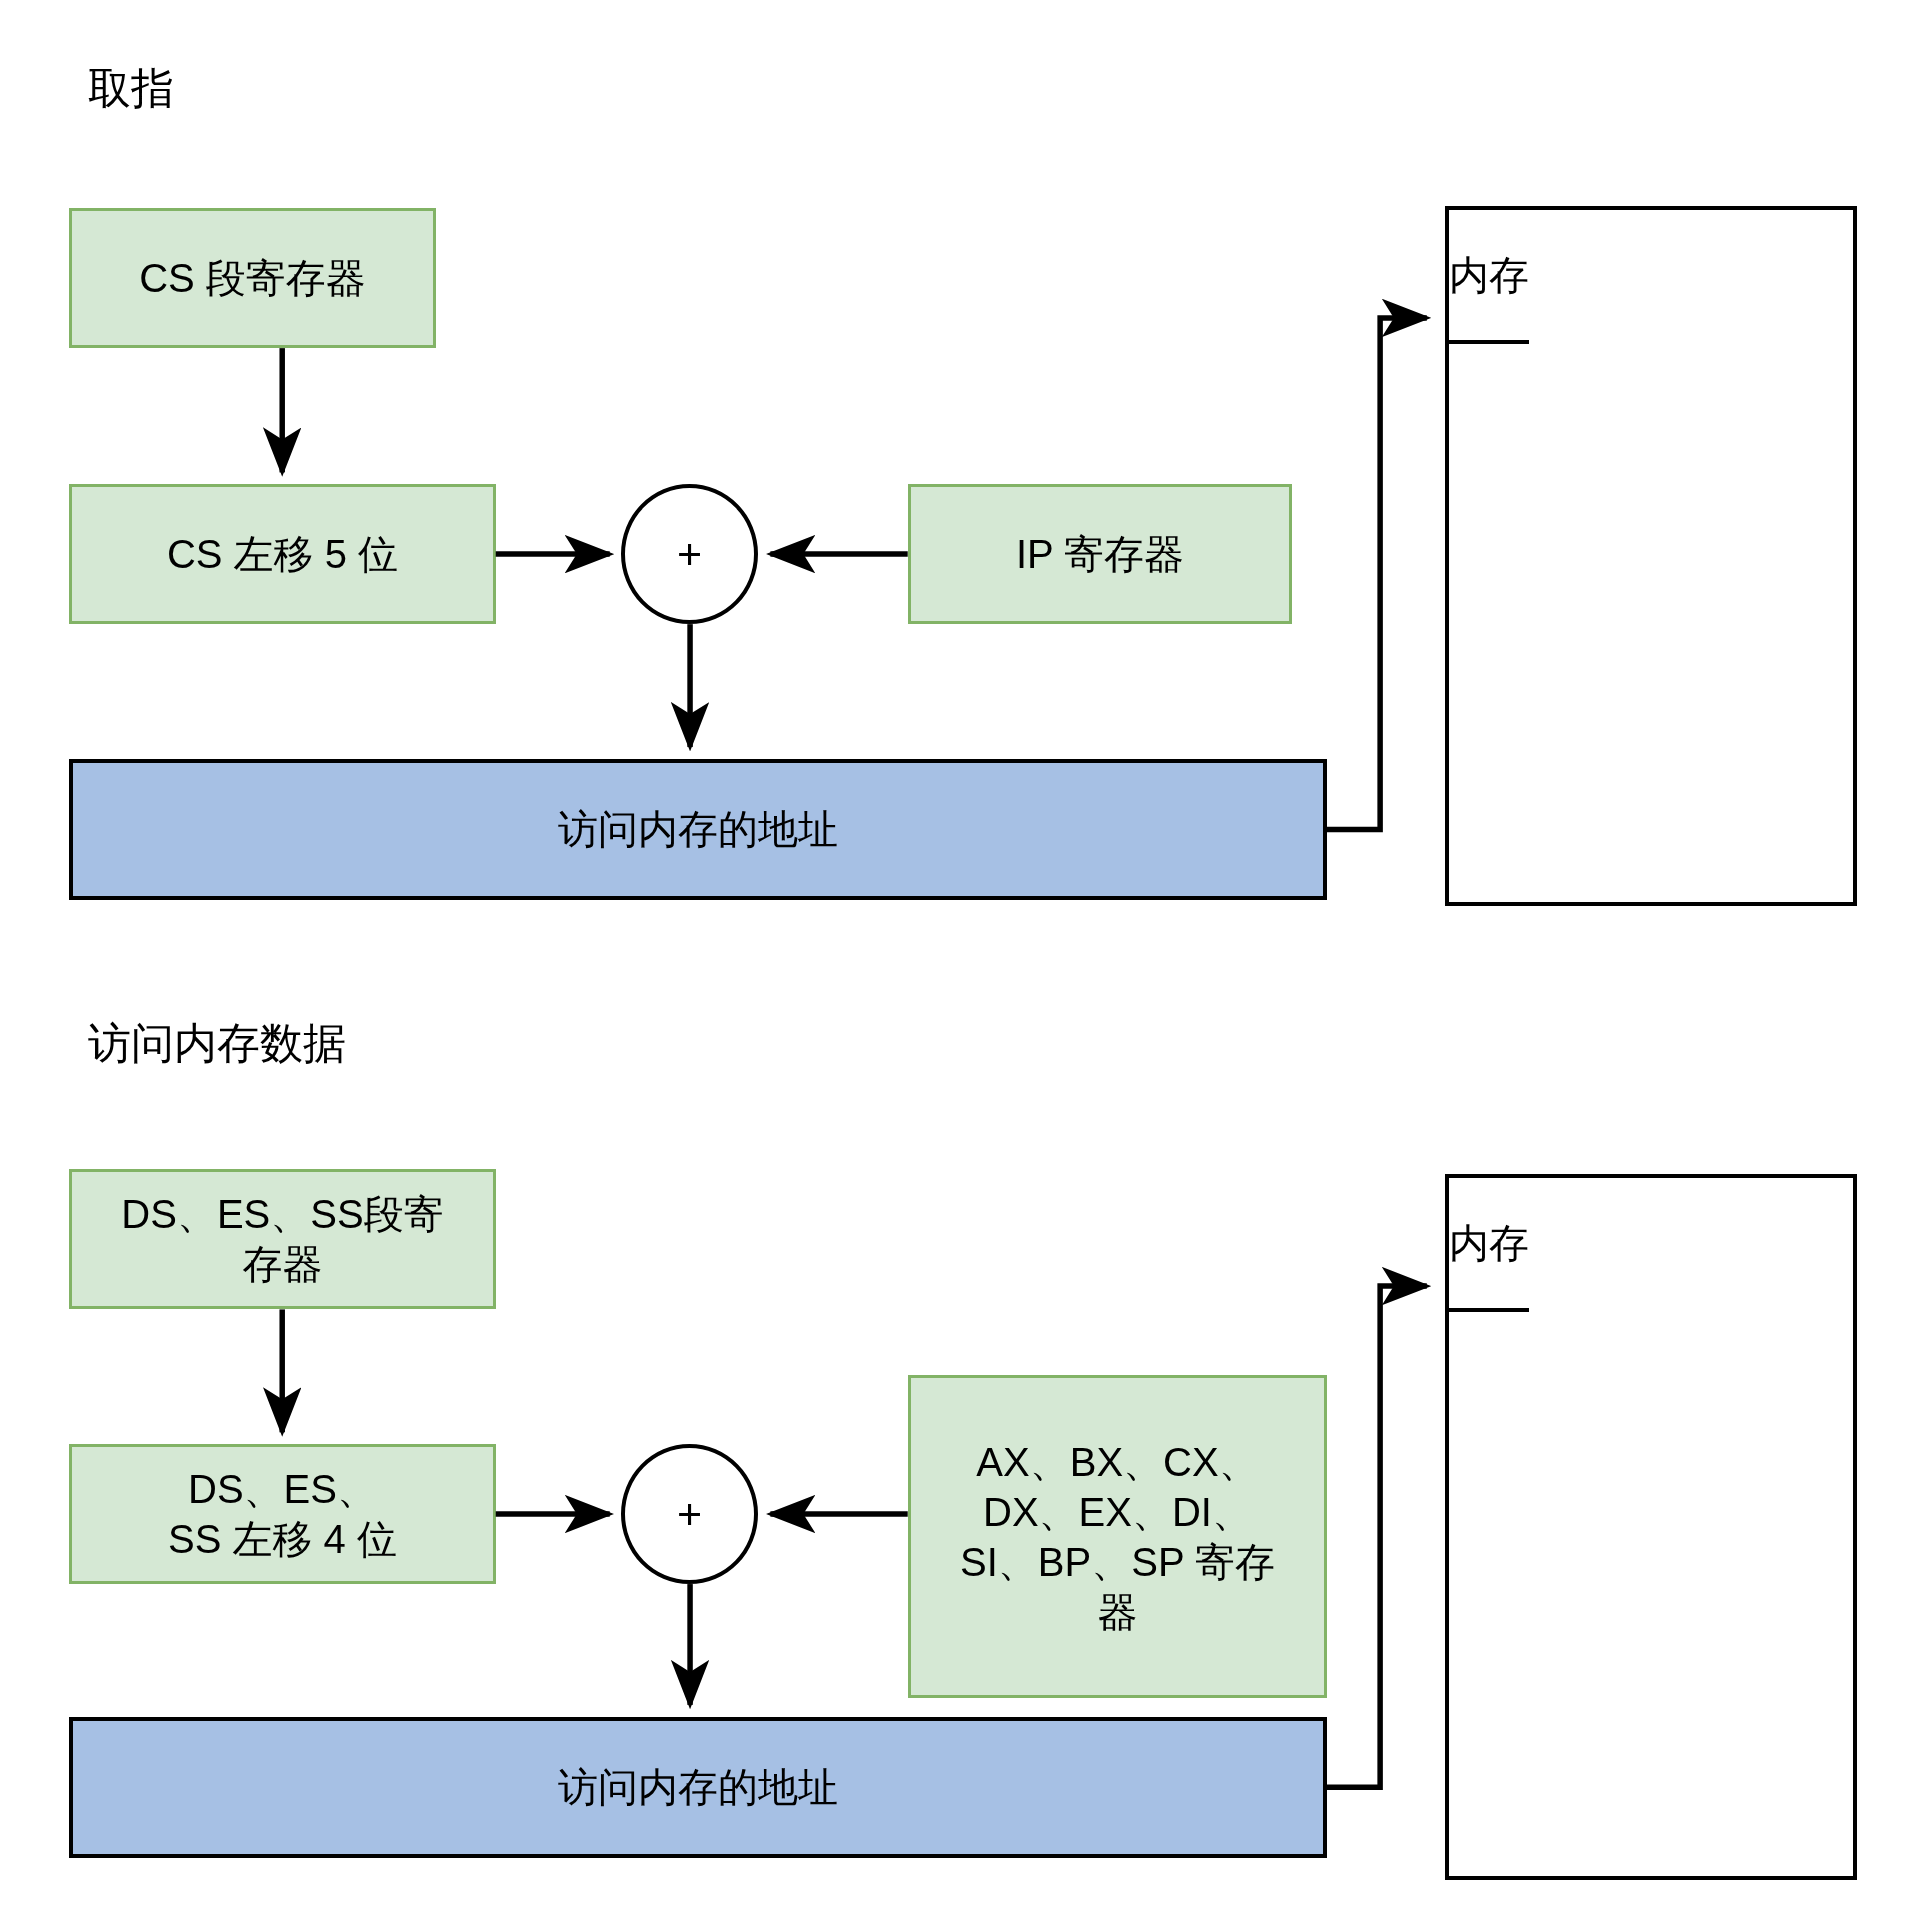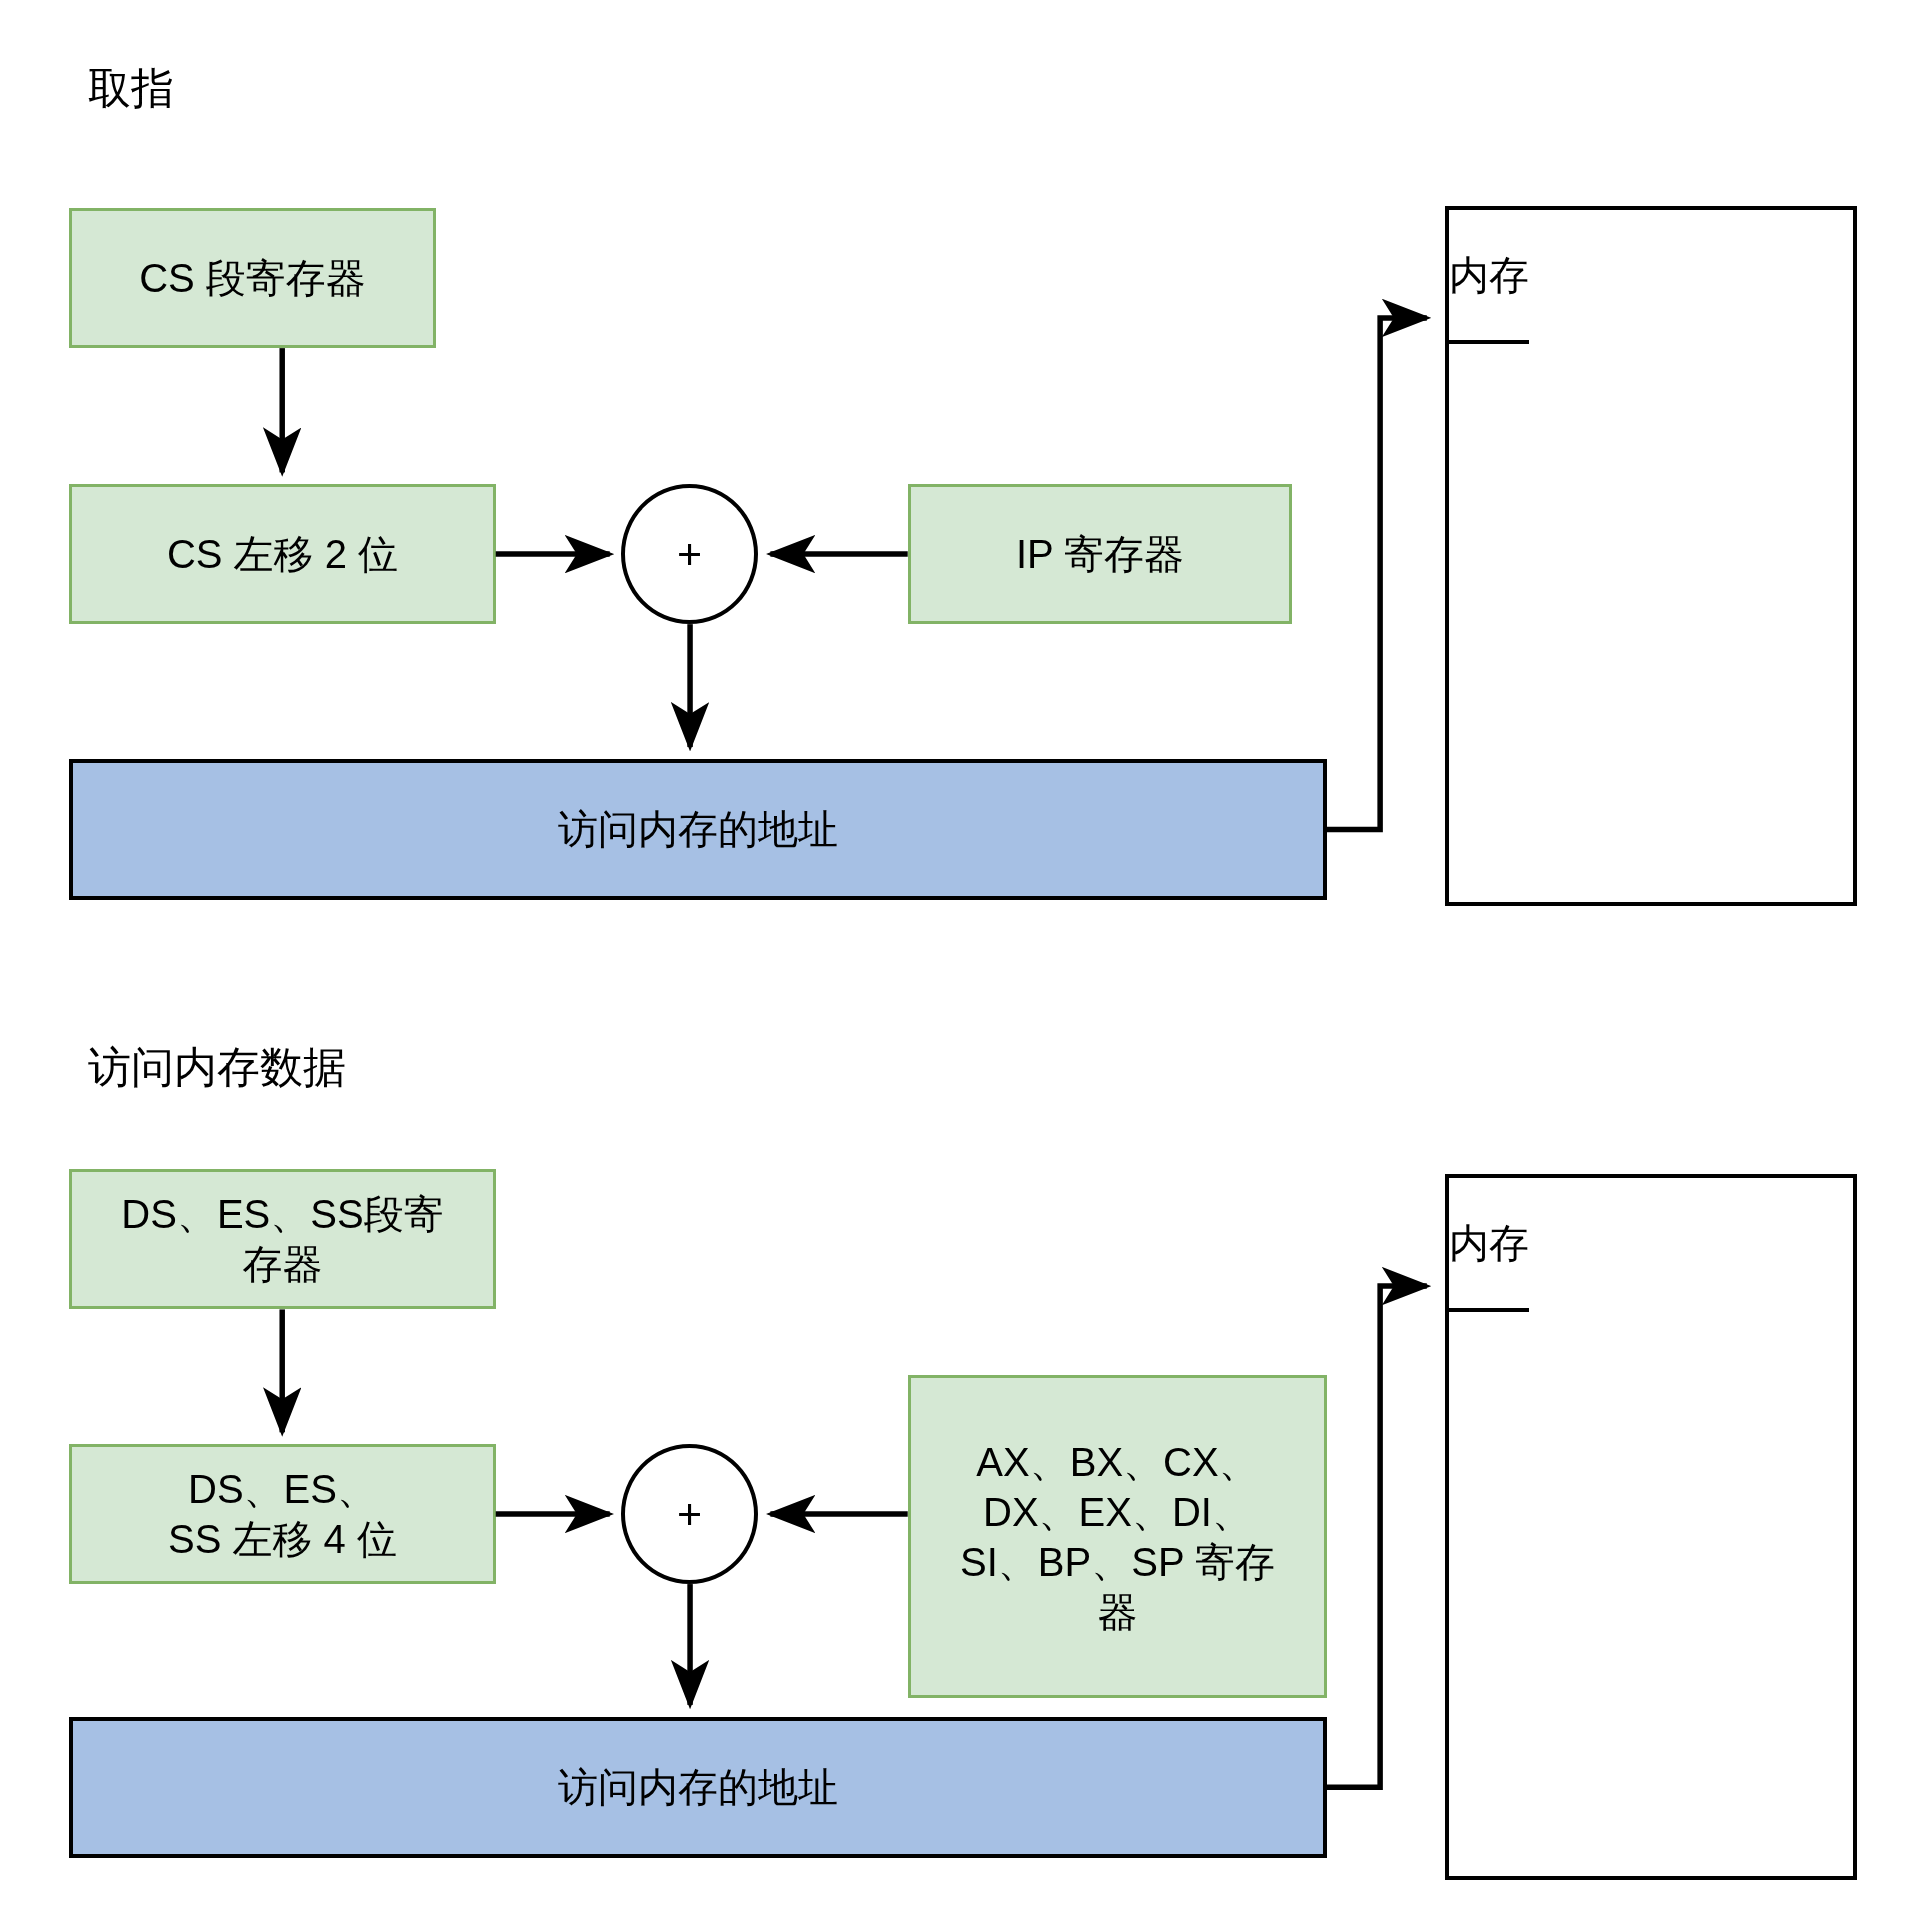--- a/index.html
+++ b/index.html
@@ -85,21 +85,21 @@
 
 <div id="stage">
 
   <div class="section-title" style="left:88px; top:65px;">取指</div>
 
   <div class="green-box" style="left:69px; top:208px; width:367px; height:140px;">
     <span>CS 段寄存器</span>
   </div>
 
   <div class="green-box" style="left:69px; top:484px; width:427px; height:140px;">
-    <span>CS 左移 2 位</span>
+    <span>CS 左移 5 位</span>
   </div>
 
   <div class="plus-node" style="left:621px; top:484px; width:137px; height:140px;">
     <span>+</span>
   </div>
 
   <div class="green-box" style="left:908px; top:484px; width:384px; height:140px;">
     <span>IP 寄存器</span>
   </div>
 
@@ -113,21 +113,21 @@
     <div class="mem-row" style="height:74px;"></div>
     <div class="mem-row" style="height:69px;"></div>
     <div class="mem-row" style="height:134px;">
       <span>内存</span>
     </div>
     <div class="mem-row" style="height:69px;"></div>
     <div class="mem-row" style="height:69px;"></div>
     <div class="mem-row" style="height:69px;"></div>
   </div>
 
-  <div class="section-title" style="left:88px; top:1044px;">访问内存数据</div>
+  <div class="section-title" style="left:88px; top:1020px;">访问内存数据</div>
 
   <div class="green-box" style="left:69px; top:1169px; width:427px; height:140px;">
      <div>
        <span>DS、ES、SS段寄</span>
        <span>存器</span>
      </div>
   </div>
 
   <div class="green-box" style="left:69px; top:1444px; width:427px; height:140px;">
      <div>

